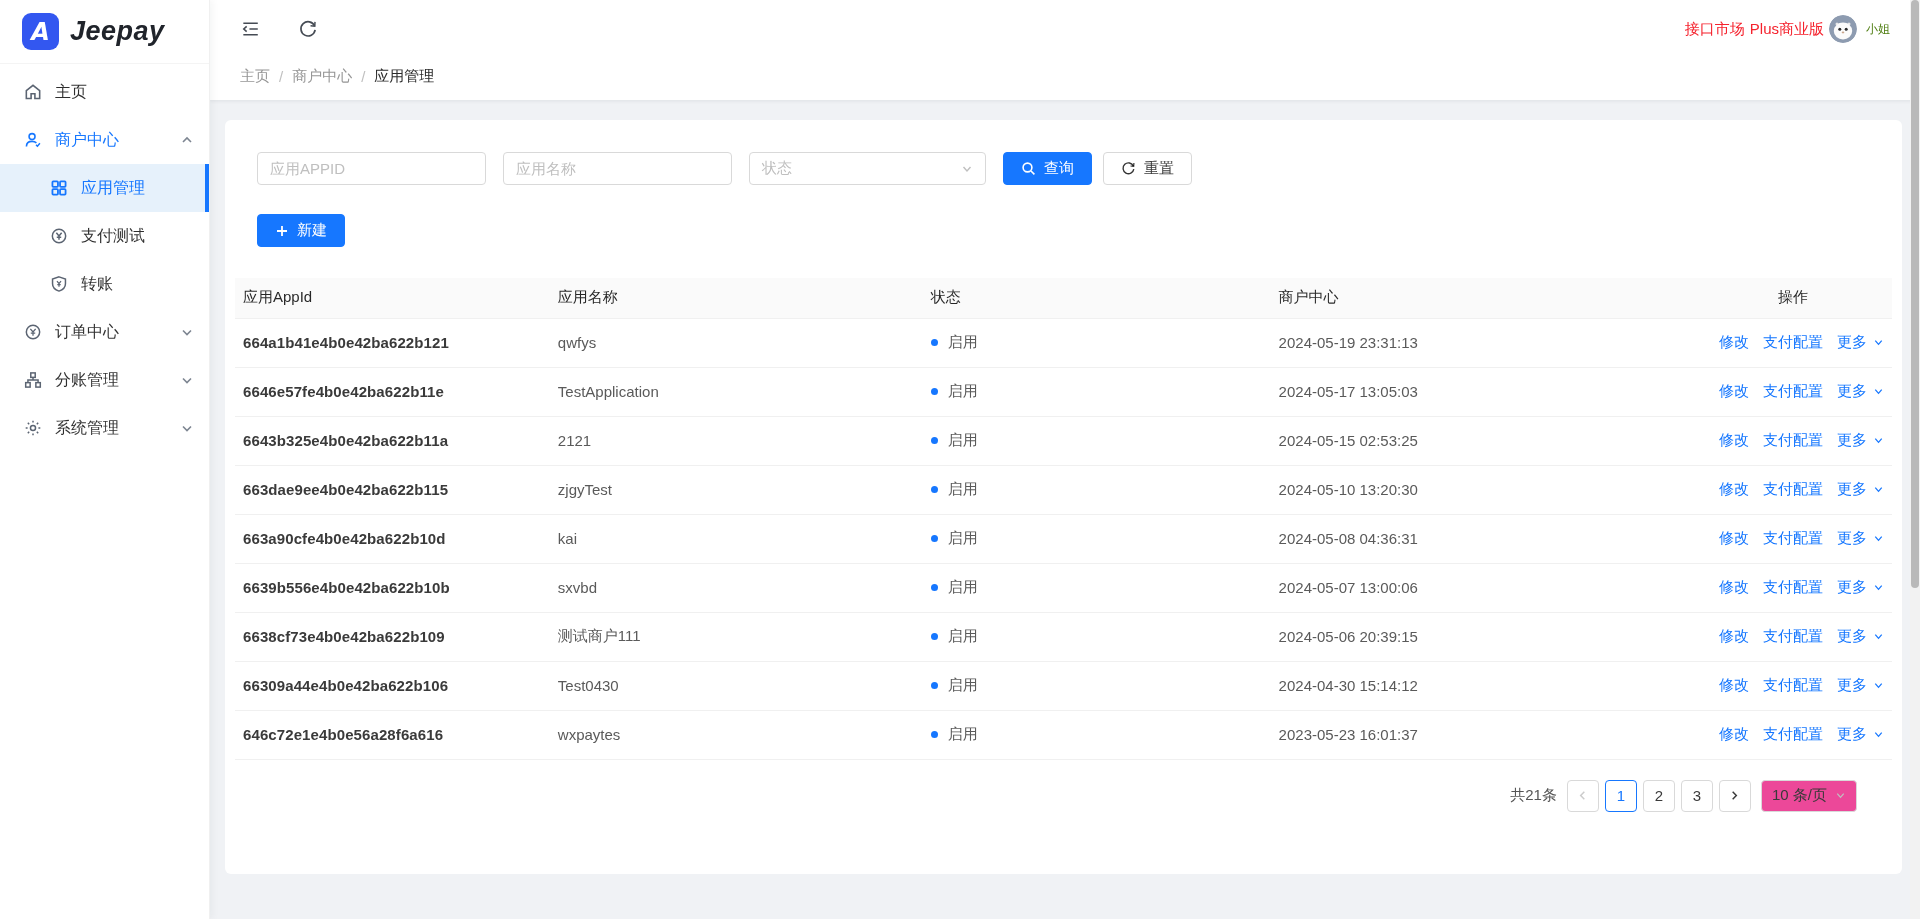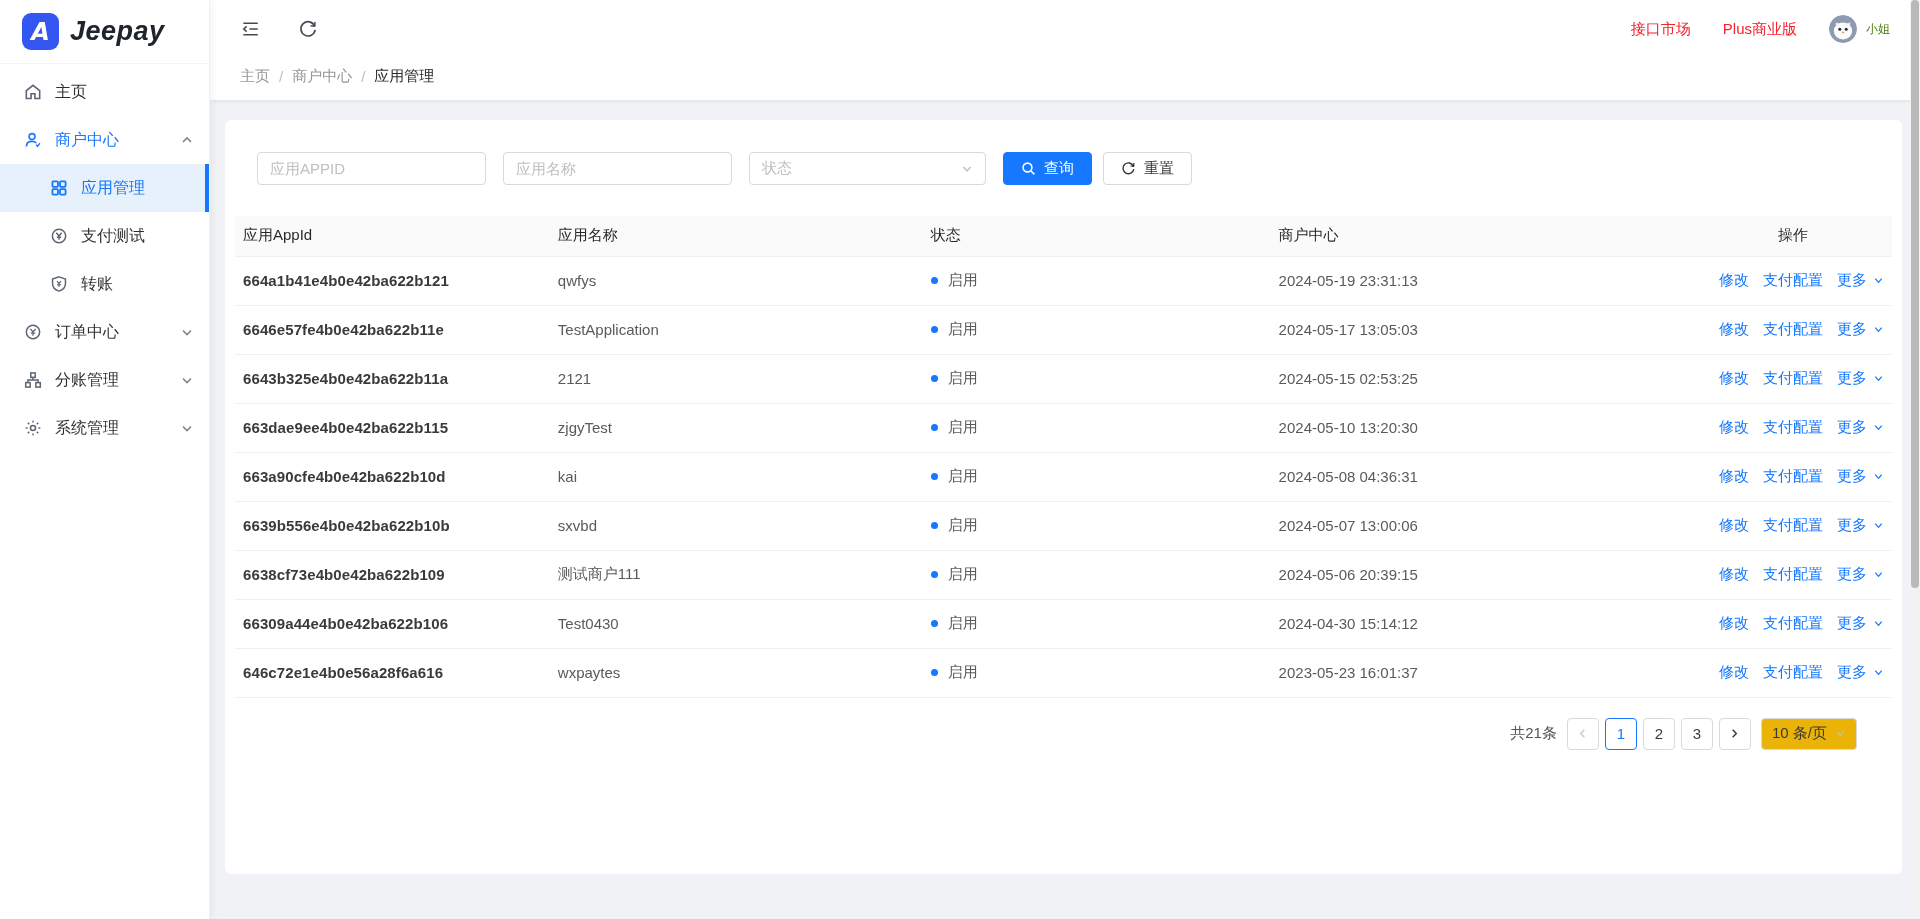--- a/index.html
+++ b/index.html
@@ -42,21 +42,21 @@
     background:#e6f1fb; color:#1677ff; border-right:4px solid #1677ff;
   }
   .submenu-item.selected .mi-icon { color:#1677ff; }
 
   
   .main { flex:1; display:flex; flex-direction:column; min-width:0; }
 
   .header { background:#fff; box-shadow:0 1px 4px rgba(0,21,41,0.08); z-index:2; }
   .header-top { height:58px; display:flex; align-items:center; padding:0 30px; gap:38px; }
   .hd-icon { width:20px; height:20px; color:#454b54; cursor:pointer; display:flex; }
-  .header-right { margin-left:auto; display:flex; align-items:center; gap:32px; }
+  .header-right { margin-left:auto; display:flex; align-items:center; gap:5px; }
   .red-link { color:#f5222d; font-size:15px; text-decoration:none; cursor:pointer; }
   .user-chip { display:flex; align-items:center; gap:9px; cursor:pointer; }
   .avatar { width:28px; height:28px; border-radius:50%; overflow:hidden; display:block; }
   .username { font-size:12px; color:#4d7c0f; }
 
   .breadcrumb { height:42px; display:flex; align-items:center; gap:9px; padding:0 30px 6px; font-size:15px; }
   .bc-item { color:#969696; cursor:pointer; }
   .bc-item.current { color:#2b2b2b; cursor:default; }
   .bc-sep { color:#c0c0c0; }
 
@@ -106,21 +106,21 @@
   .pagination { display:flex; align-items:center; justify-content:flex-end; gap:6px; margin:20px 45px 0 8px; font-size:15px;padding-left:24px; }
   .pg-total { color:#555; margin-right:4px; }
   .pg-btn {
     min-width:32px; height:32px; border:1px solid #d9d9d9; border-radius:4px; background:#fff;
     display:flex; align-items:center; justify-content:center; cursor:pointer; color:#3a3a3a; font-size:15px;
   }
   .pg-btn.disabled { color:#ccc; cursor:default; }
   .pg-btn.active { border-color:#1677ff; color:#1677ff; font-weight:500; }
   .pg-arrow { display:flex; color:inherit; }
   .pg-size {
-    height:32px; border:1px solid #d9d9d9; border-radius:4px; background:#eab308; padding:0 10px;
+    height:32px; border:1px solid #d9d9d9; border-radius:4px; background:#ec4899; padding:0 10px;
     display:flex; align-items:center; gap:8px; cursor:pointer; color:#3a3a3a; margin-left:4px;
   }
   .pg-size .sel-chev { color:#bfbfbf; display:flex; }
 
   
   .scrollbar-track { position:absolute; right:0; top:0; width:10px; height:100%; background:#f2f2f2; z-index:10; }
   .scrollbar-thumb { position:absolute; right:1px; top:0; width:8px; height:64%; background:#b9b9b9; border-radius:4px; cursor:pointer; }
 
   svg { display:block; }
 </style>
@@ -316,20 +316,30 @@
             <span class="b-icon">
               <svg width="15" height="15" viewBox="0 0 15 15" fill="none" stroke="currentColor" stroke-width="1.4">
                   <path d="M12.4 5.1 A5.4 5.4 0 1 0 12.8 8.2"></path>
                   <path d="M12.9 2 L12.7 5.3 L9.5 5" stroke-width="1.2"></path>
                 </svg>
             </span>
             <span>重置</span>
           </button>
         </div>
 
+        <div class="toolbar">
+          <button class="btn btn-primary">
+            <span class="b-icon">
+              <svg width="14" height="14" viewBox="0 0 14 14" fill="none" stroke="currentColor" stroke-width="1.8">
+                  <path d="M7 2 V12 M2 7 H12"></path>
+                </svg>
+            </span>
+            <span>新建</span>
+          </button>
+        </div>
 
         <div class="table-wrap">
           <table>
             <colgroup>
               <col class="w-appid">
                 <col class="w-name">
                 <col class="w-status">
                 <col class="w-date">
                 <col class="w-actions">
             </colgroup>

